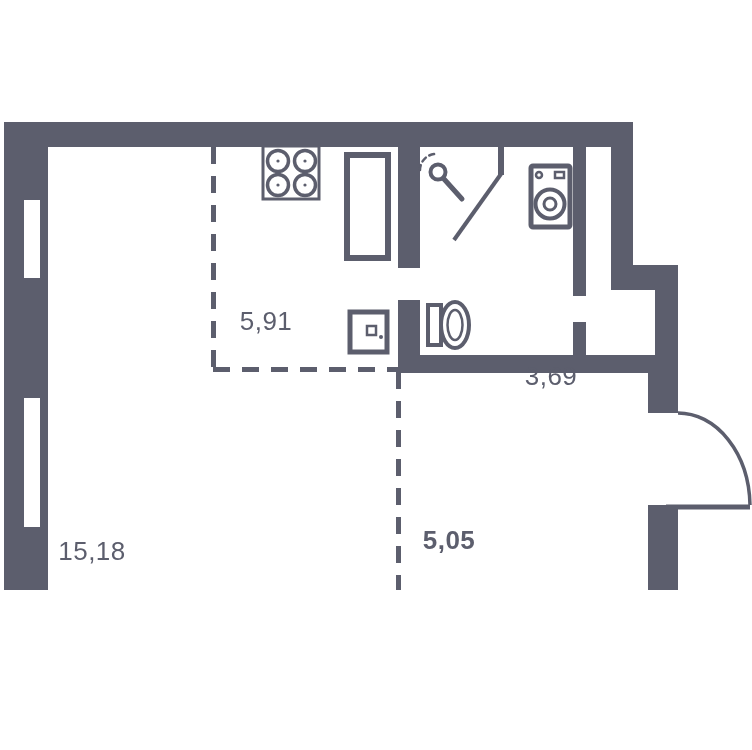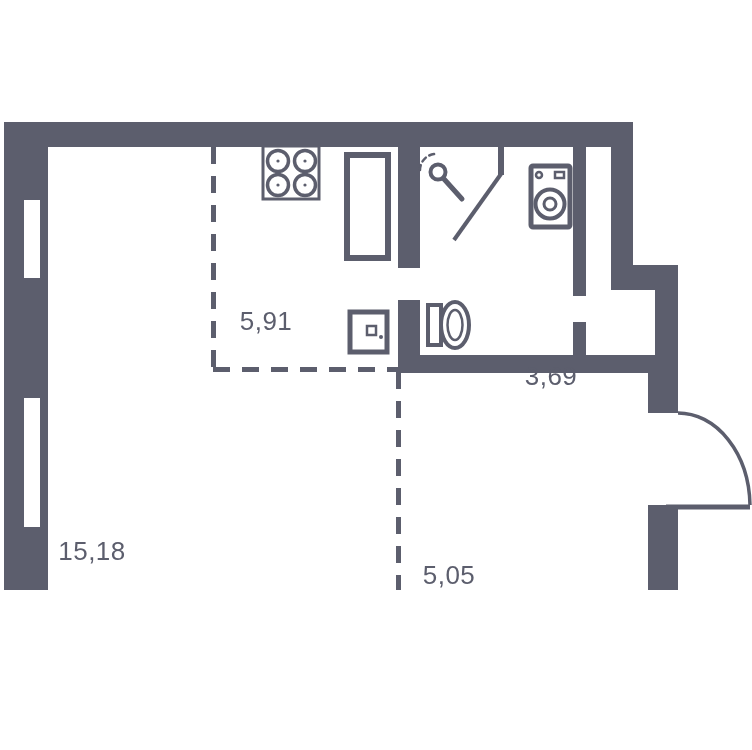--- a/index.html
+++ b/index.html
@@ -117,15 +117,15 @@
       <path d="M 678 413 A 72 94 0 0 1 750 505" stroke-width="3.5"></path>
     </g>
   </svg>
 
   <span class="area" style="left:266px;top:321px;">5,91</span>
 
   <span class="area" style="left:551px;top:339px;margin-top:37px;">3,69</span>
 
   <span class="area" style="left:92px;top:551px;">15,18</span>
 
-  <span class="area" style="left:449px;top:575px;">5,05</span>
+  <span class="area" style="left:449px;top:540px;font-weight:bold;">5,05</span>
 
 </div>
 
 </body></html>

